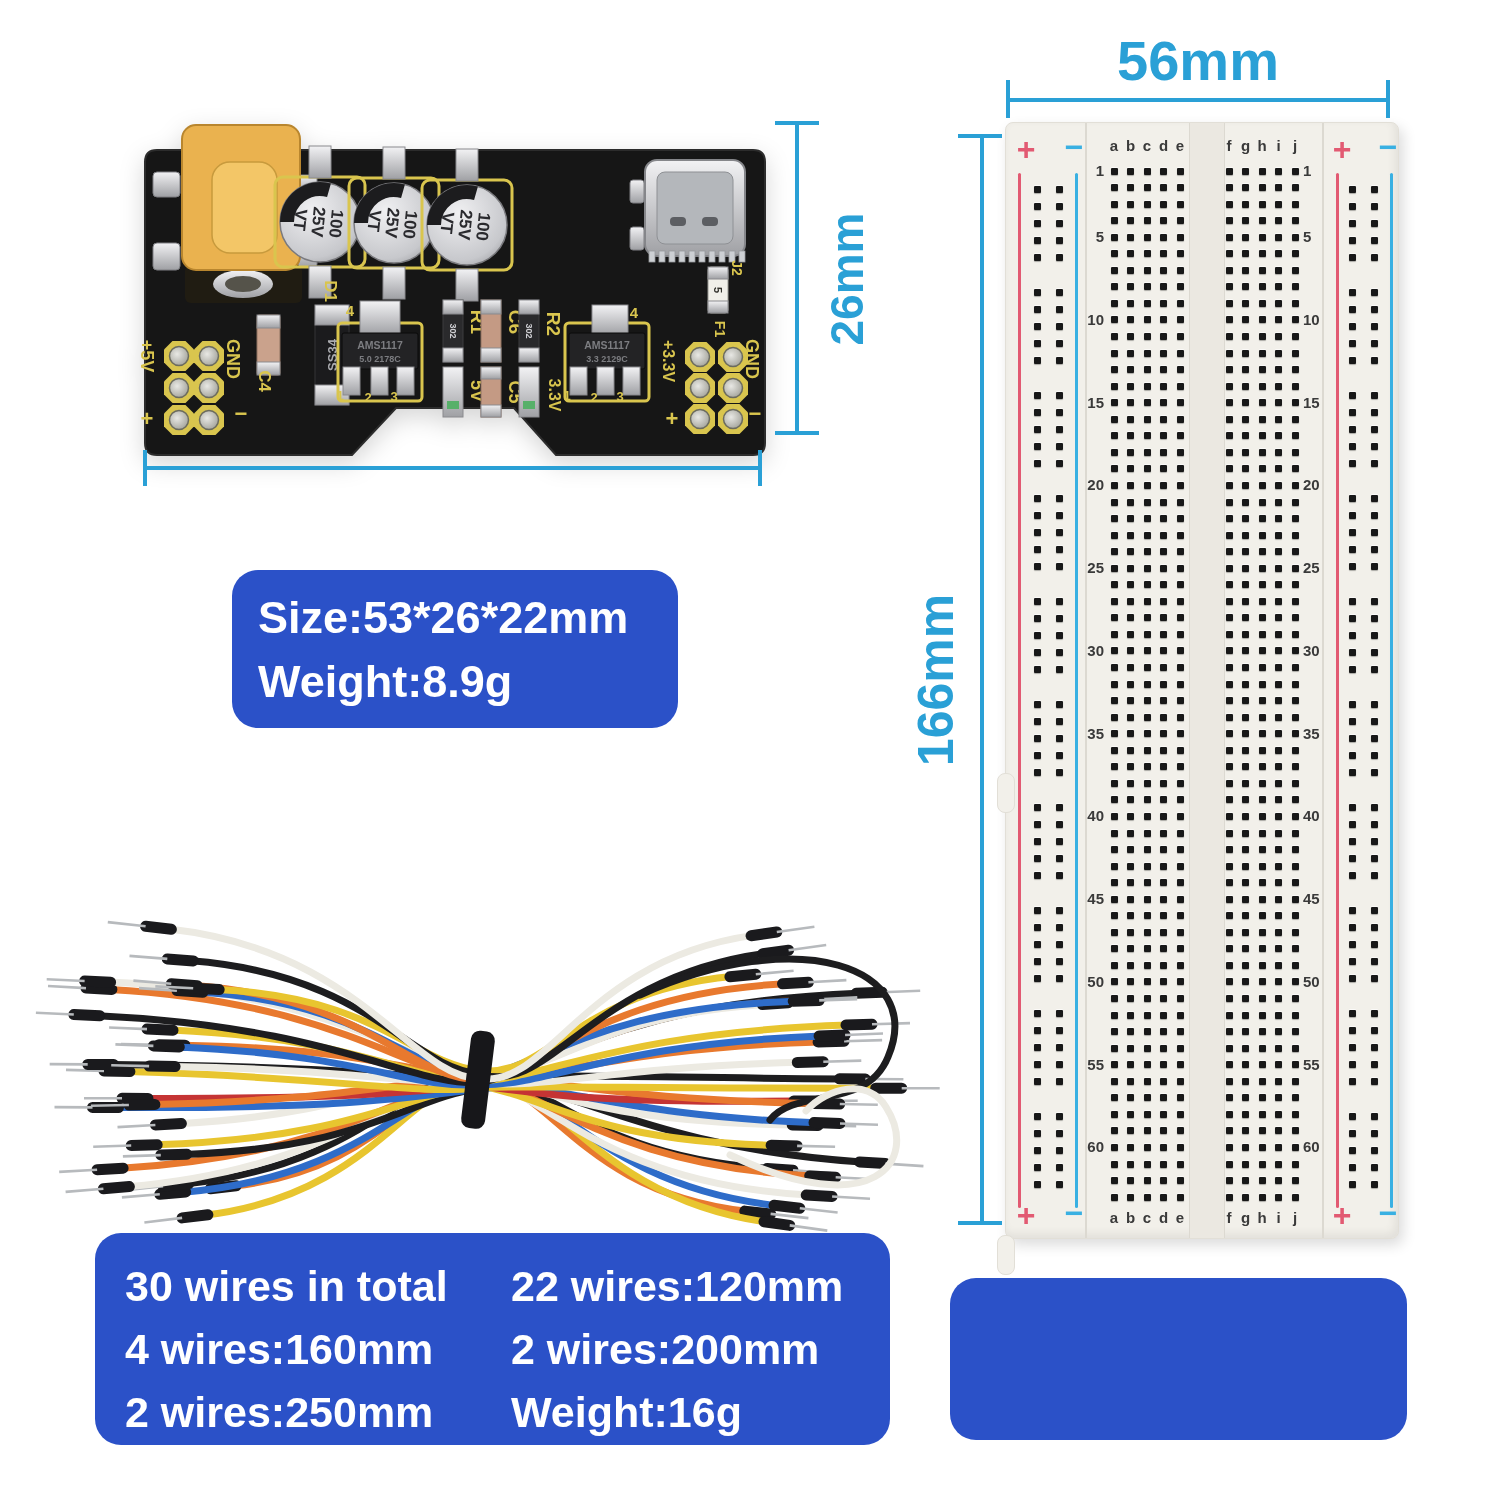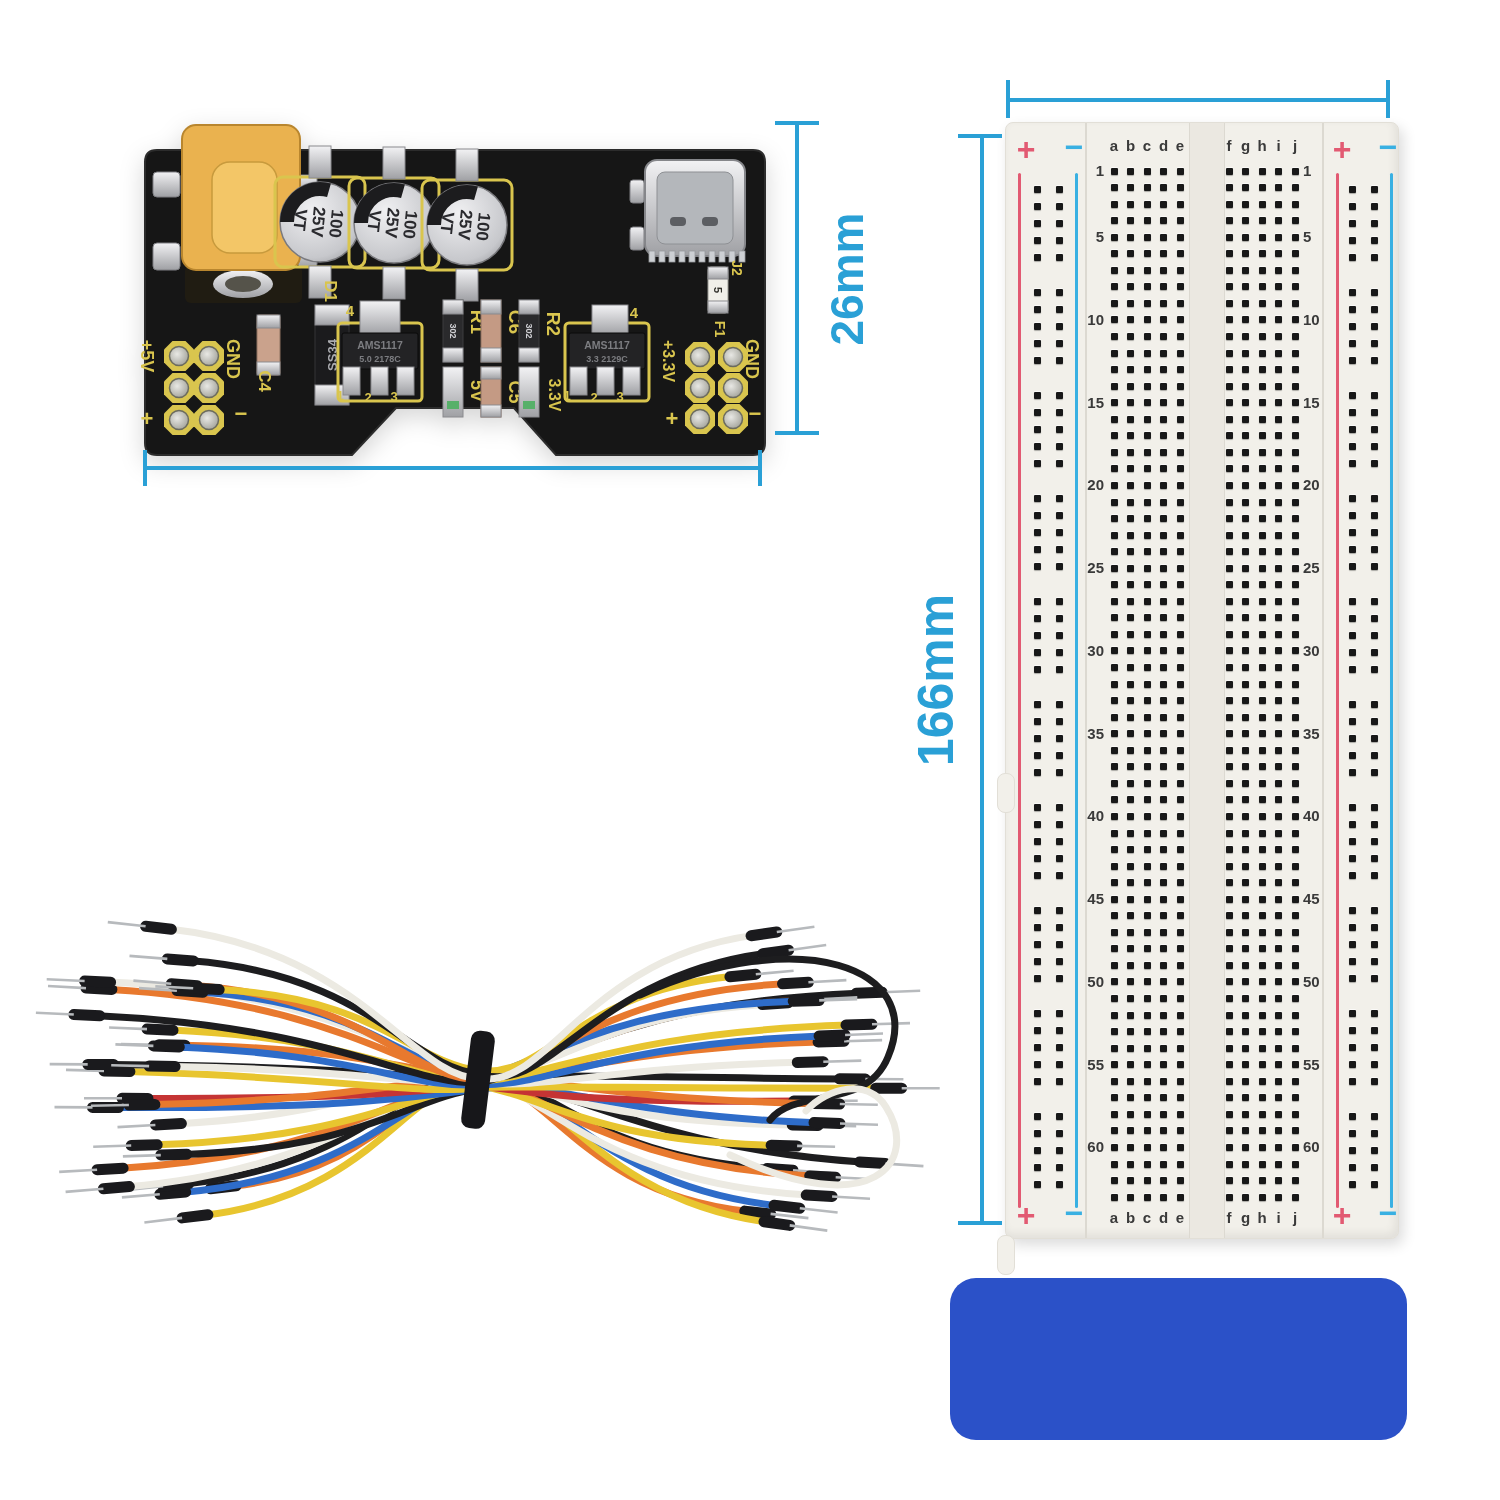--- a/index.html
+++ b/index.html
@@ -1173,20 +1173,21 @@
         <div class="hole" style="left: 342.5px; top: 1040.5px;"></div>
         <div class="hole" style="left: 364.5px; top: 1040.5px;"></div>
         <div class="hole" style="left: 342.5px; top: 1057.5px;"></div>
         <div class="hole" style="left: 364.5px; top: 1057.5px;"></div>
       </div>
   </div>
 
   <div class="dimh" style="left:1008px;top:98px;width:380px;"></div>
   <div class="tickv" style="left:1006px;top:80px;height:38px;"></div>
   <div class="tickv" style="left:1386px;top:80px;height:38px;"></div>
+  <div class="dim-label" style="left:1078px;top:28px;width:240px;font-size:56px;">56mm</div>
 
   <div class="dimv" style="left:980px;top:136px;height:1089px;"></div>
   <div class="tickh" style="left:958px;top:134px;width:44px;"></div>
   <div class="tickh" style="left:958px;top:1221px;width:44px;"></div>
   <div class="dim-label rot" style="left:936px;top:680px;font-size:50px;">166mm</div>
 
   <svg id="wires-svg" width="880" height="330" viewBox="0 0 880 330">
       <path d="M 194.2 271.0 C 346.6 253.7, 370 160.4, 440 162.7 C 510 169.5, 541.4 278.0, 706.7 296.3" fill="none" stroke="#e8792e" stroke-width="7" stroke-linecap="round"></path>
       <line x1="196.2" y1="270.8" x2="170.4" y2="273.7" stroke="#1a1a1d" stroke-width="11" stroke-linecap="round"></line>
       <line x1="170.4" y1="273.7" x2="132.6" y2="278.0" stroke="#b7babd" stroke-width="2.6"></line>
@@ -1315,18 +1316,34 @@
       <path d="M 129.4 14.0 C 322.0 35.8, 370 162.1, 440 163.6 C 510 173.0, 543.8 44.5, 713.1 20.4" fill="none" stroke="#eceae2" stroke-width="7" stroke-linecap="round"></path>
       <line x1="131.4" y1="14.3" x2="105.6" y2="11.3" stroke="#1a1a1d" stroke-width="11" stroke-linecap="round"></line>
       <line x1="105.6" y1="11.3" x2="67.8" y2="7.1" stroke="#b7babd" stroke-width="2.6"></line>
       <line x1="711.1" y1="20.7" x2="736.8" y2="17.0" stroke="#1a1a1d" stroke-width="11" stroke-linecap="round"></line>
       <line x1="736.8" y1="17.0" x2="774.4" y2="11.7" stroke="#b7babd" stroke-width="2.6"></line>
       <path d="M 600 80 C 760 8, 886 52, 848 142 C 826 196 756 172 730 205" fill="none" stroke="#1d1d1f" stroke-width="7" stroke-linecap="round"></path>
       <path d="M 690 240 C 834 308, 880 246, 846 192 C 828 163 788 172 766 196" fill="none" stroke="#eceae2" stroke-width="7" stroke-linecap="round"></path>
       <rect x="426" y="116" width="24" height="98" rx="9" fill="#17171a" transform="rotate(7 440 165)"></rect>
     </svg>
 
-
+  <div class="box" style="left:232px;top:570px;width:446px;height:158px;font-size:45px;line-height:64px;padding:16px 0 0 26px;box-sizing:border-box;">
+    <span class="ln">Size:53*26*22mm</span>
+    <span class="ln">Weight:8.9g</span>
+  </div>
+
+  <div class="box" style="left:95px;top:1233px;width:795px;height:212px;font-size:43px;line-height:63px;">
+    <div class="abs" style="left:30px;top:22px;">
+      <span class="ln">30 wires in total</span>
+      <span class="ln">4 wires:160mm</span>
+      <span class="ln">2 wires:250mm</span>
+    </div>
+    <div class="abs" style="left:416px;top:22px;">
+      <span class="ln">22 wires:120mm</span>
+      <span class="ln">2 wires:200mm</span>
+      <span class="ln">Weight:16g</span>
+    </div>
+  </div>
 
   <div class="box" style="left:950px;top:1278px;width:457px;height:162px;font-size:45px;line-height:64px;padding:20px 0 0 34px;box-sizing:border-box;">
   </div>
 
 </div>
 
 </body></html>

